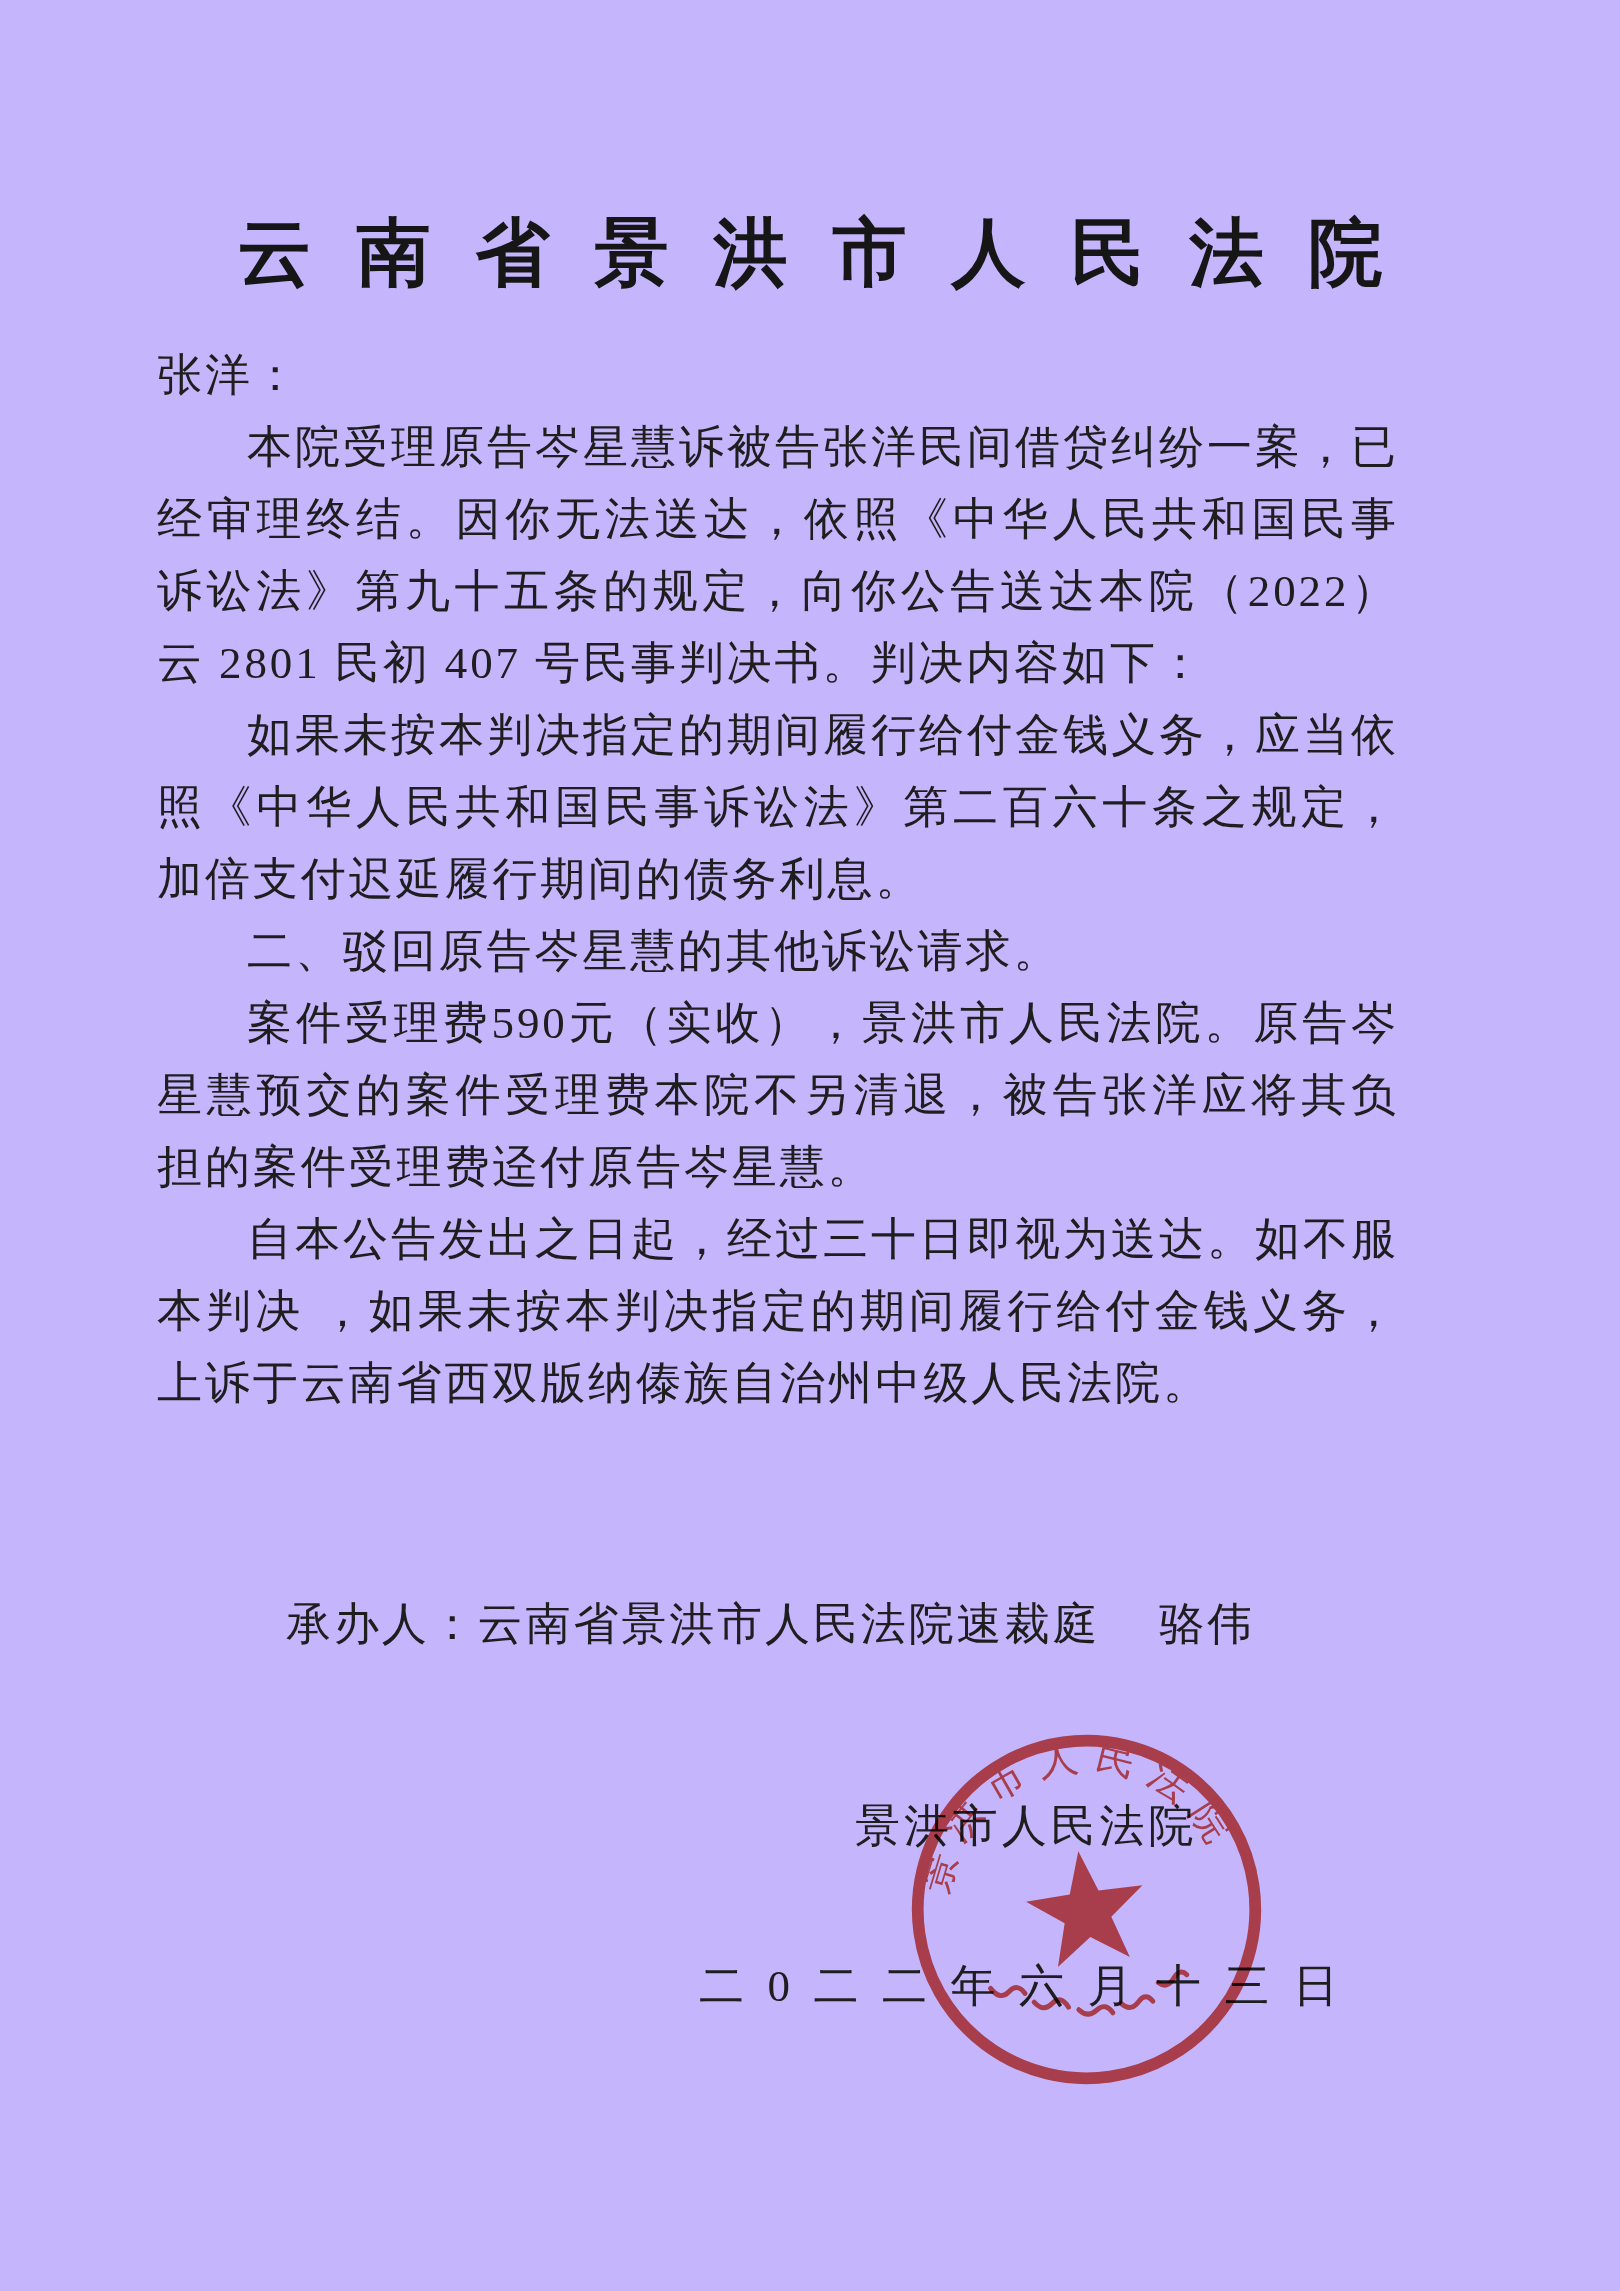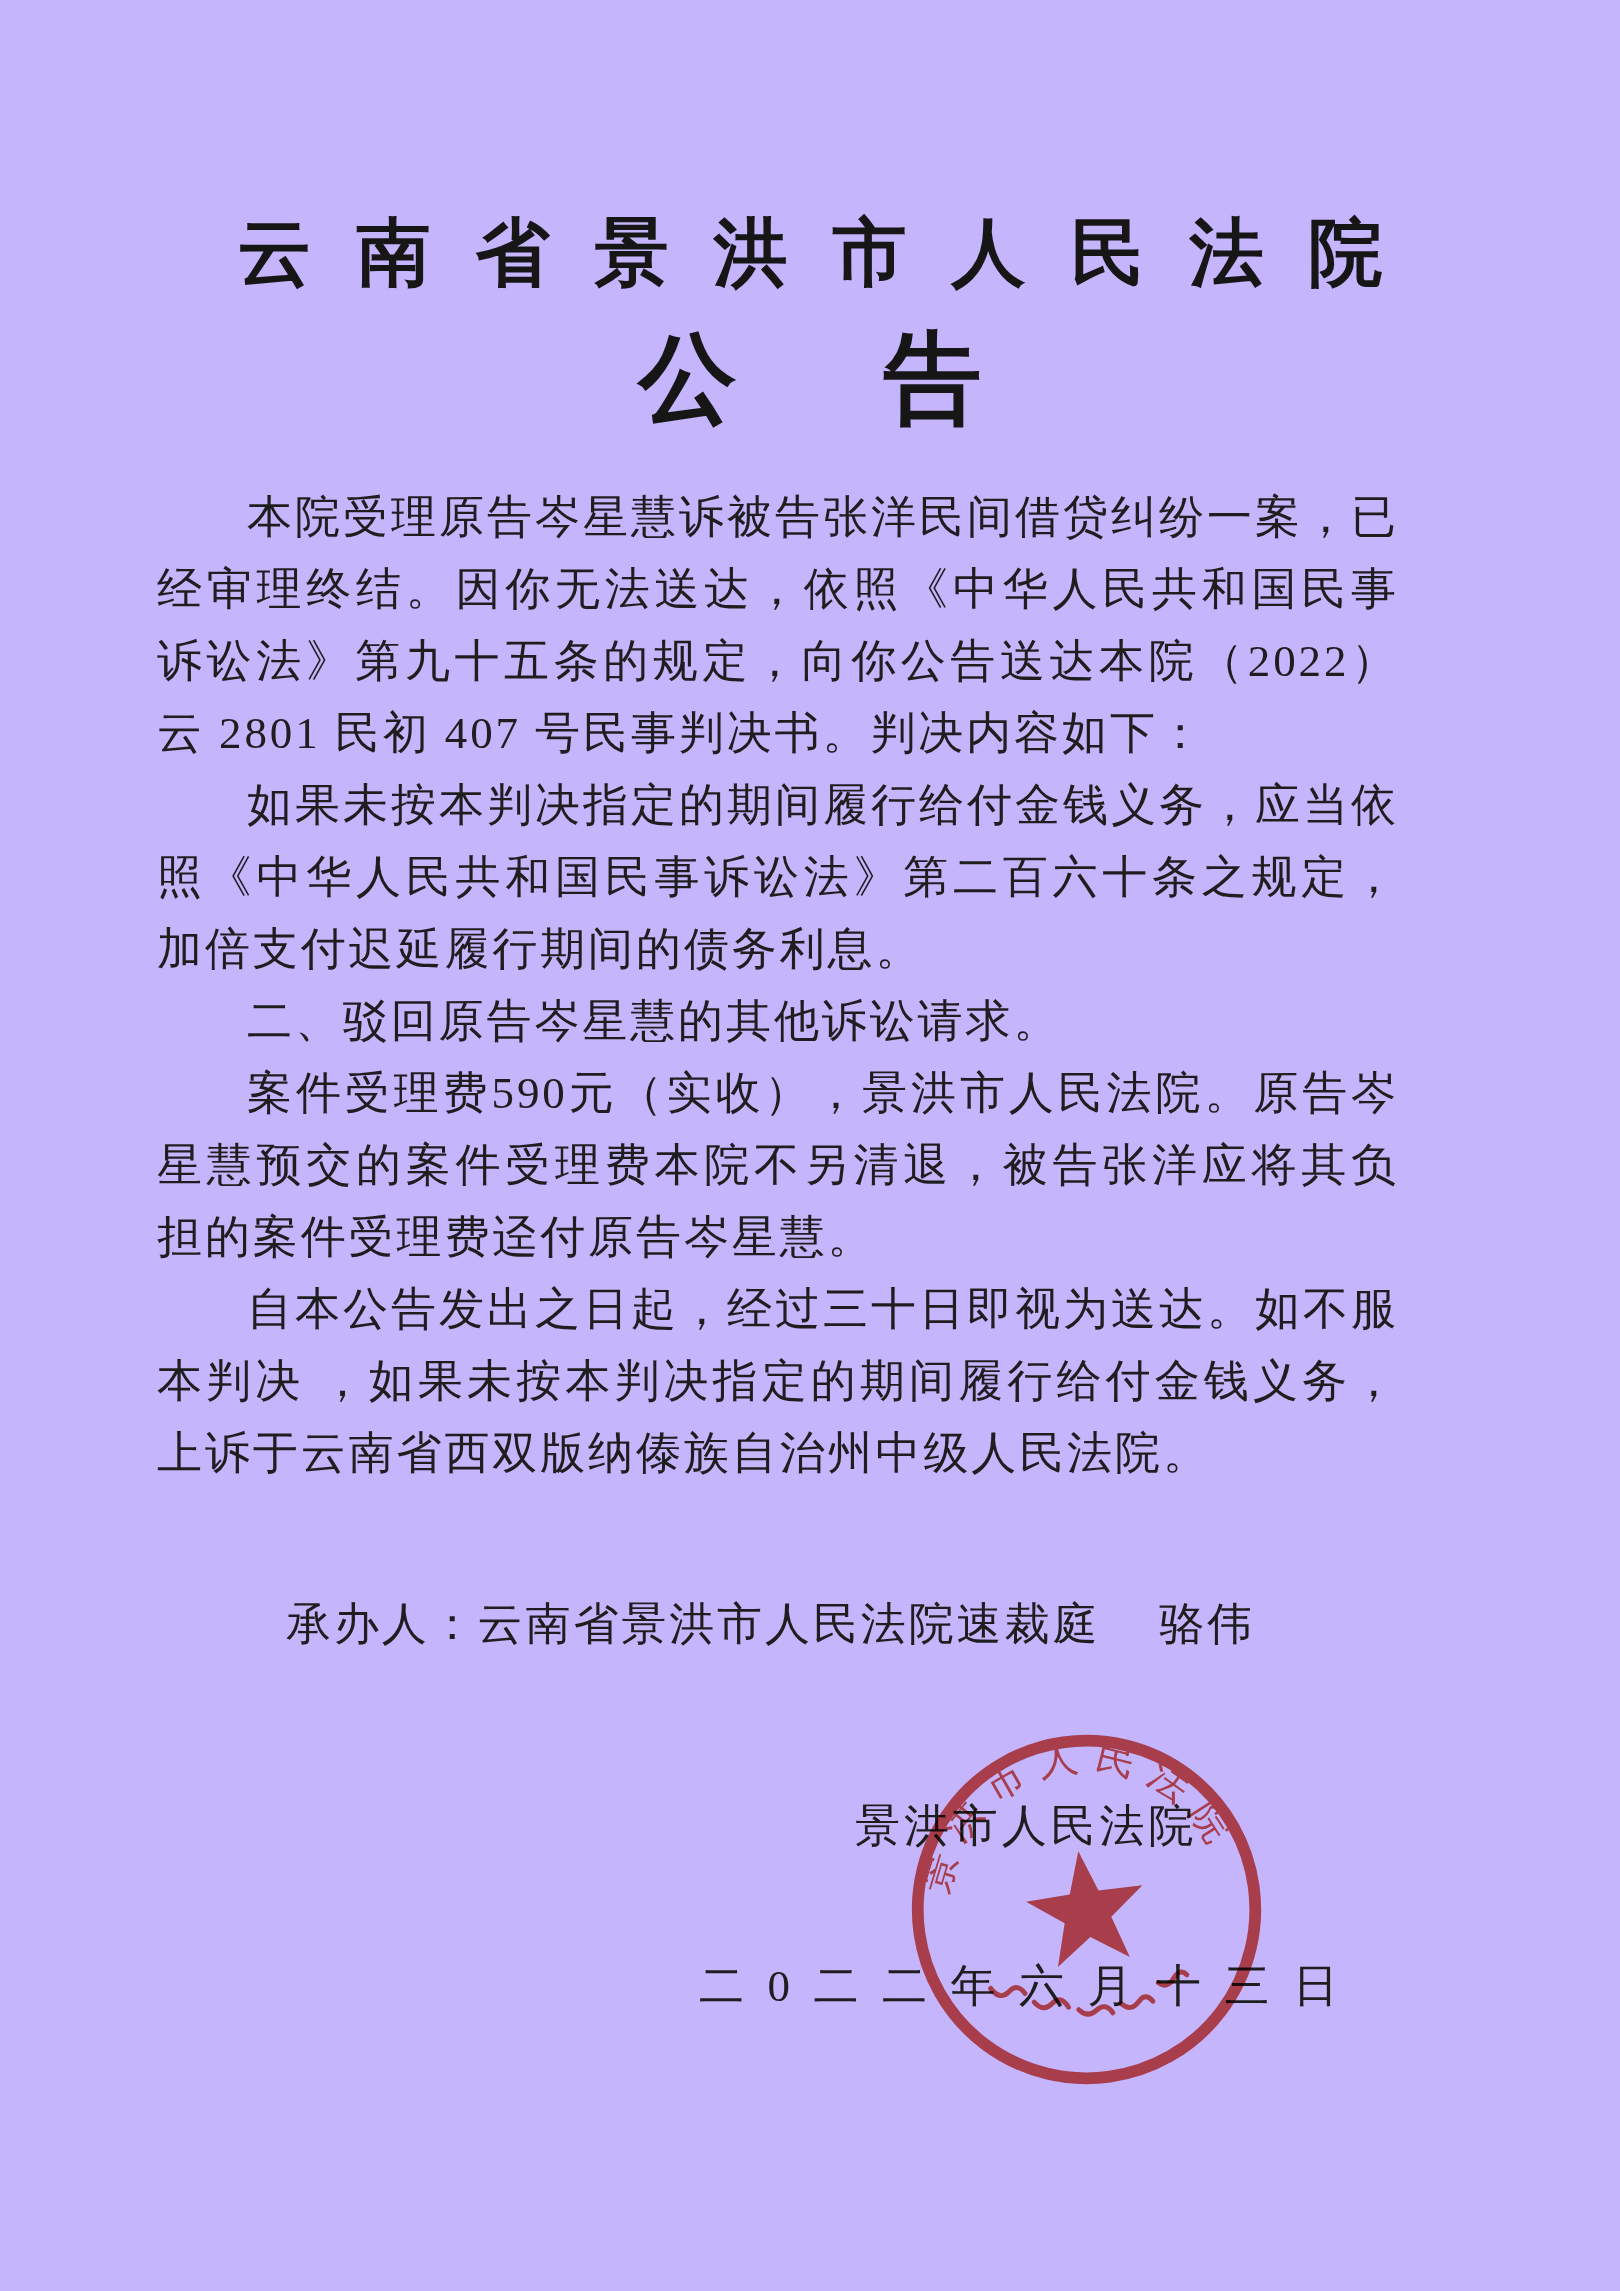--- a/index.html
+++ b/index.html
@@ -99,23 +99,23 @@
     transform: rotate(-8deg);
   }
 </style>
 </head>
 <body>
 
 <div class="page">
 
   <h1 class="court-title">云南省景洪市人民法院</h1>
 
-  <h2 class="doc-title">公告</h2>
 
   <div class="body-block">
+    <p class="salutation">张洋：</p>
     <div id="paragraphs">
         <p class="para">本院受理原告岑星慧诉被告张洋民间借贷纠纷一案，已经审理终结。因你无法送达，依照《中华人民共和国民事诉讼法》第九十五条的规定，向你公告送达本院（2022）云 2801 民初 407 号民事判决书。判决内容如下：</p>
         <p class="para">如果未按本判决指定的期间履行给付金钱义务，应当依照《中华人民共和国民事诉讼法》第二百六十条之规定，加倍支付迟延履行期间的债务利息。</p>
         <p class="para">二、驳回原告岑星慧的其他诉讼请求。</p>
         <p class="para">案件受理费590元（实收），景洪市人民法院。原告岑星慧预交的案件受理费本院不另清退，被告张洋应将其负担的案件受理费迳付原告岑星慧。</p>
         <p class="para">自本公告发出之日起，经过三十日即视为送达。如不服本判决 ，如果未按本判决指定的期间履行给付金钱义务，上诉于云南省西双版纳傣族自治州中级人民法院。</p>
       </div>
   </div>
 
   <p class="handler-line">

